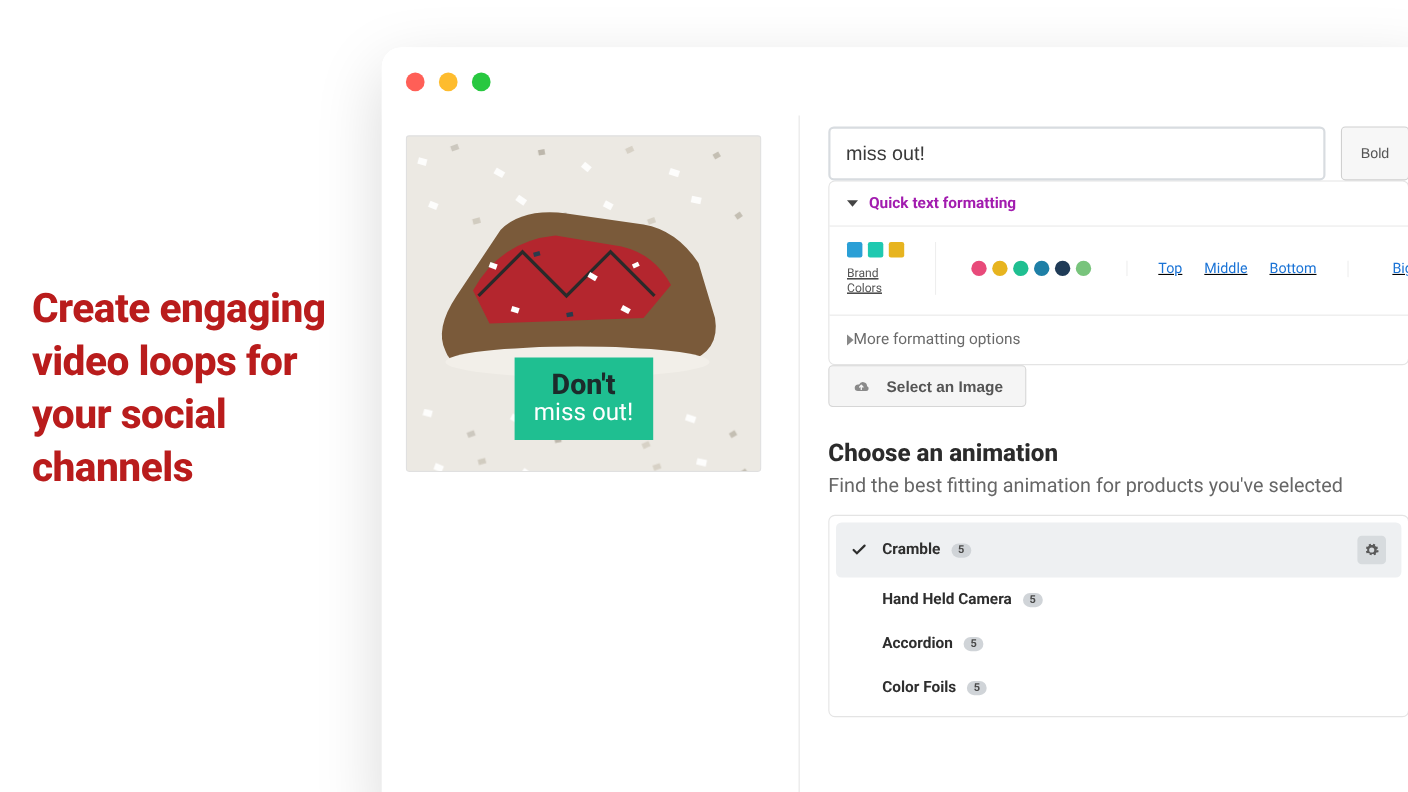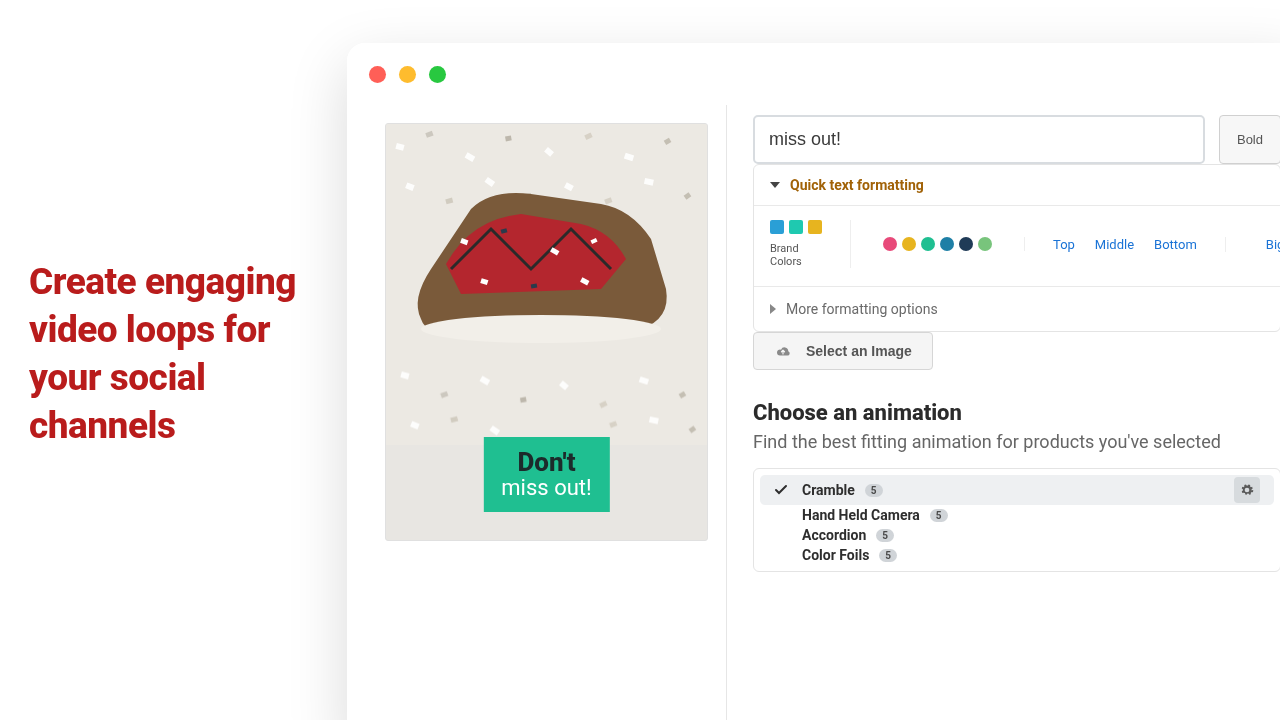--- a/index.html
+++ b/index.html
@@ -4,53 +4,53 @@
 <style>
   * { box-sizing: border-box; margin: 0; padding: 0; }
   body { font-family: -apple-system, BlinkMacSystemFont, "Segoe UI", Roboto, "Helvetica Neue", Arial, sans-serif; background: #fff; width: 1280px; height: 720px; overflow: hidden; position: relative; }
   .marketing-text { position: absolute; left: 29px; top: 258px; width: 290px; font-weight: 800; font-size: 37px; line-height: 1.3; color: #b91c1c; letter-spacing: -0.5px; }
   .window { position: absolute; left: 347px; top: 43px; width: 960px; height: 700px; background: #fff; border-radius: 18px; box-shadow: 0 20px 60px rgba(0,0,0,0.15); overflow: hidden; }
   .titlebar { height: 62px; background: #fff; display: flex; align-items: center; padding-left: 22px; gap: 13px; }
   .tlight { width: 17px; height: 17px; border-radius: 50%; }
   .red { background: #ff5f57; } .yellow { background: #febc2e; } .green { background: #28c840; }
   .content { display: flex; height: calc(100% - 62px); }
   .left-pane { width: 380px; border-right: 1px solid #e6e6e6; padding: 18px 22px; }
-  .preview { width: 323px; height: 418px; border: 1px solid #e0e0e0; border-radius: 3px; position: relative; overflow: hidden; background: #e8e6e2; margin-left: 16px; }
+  .preview { width: 323px; height: 306px; border: 1px solid #e0e0e0; border-radius: 3px; position: relative; overflow: hidden; background: #e8e6e2; }
   .confetti-bg { position: absolute; inset: 0; }
   .shoe { position: absolute; left: 15px; top: 45px; width: 280px; height: 200px; }
   .overlay-badge { position: absolute; left: 50%; transform: translateX(-50%); bottom: 28px; background: #1fbf91; padding: 10px 18px 12px; text-align: center; }
   .overlay-line1 { font-size: 26px; font-weight: 800; color: #1c2b2b; }
   .overlay-line2 { font-size: 22px; font-weight: 400; color: #fff; margin-top: -2px; }
   .right-pane { flex: 1; padding: 0 26px 0 26px; overflow-y: auto; }
   .text-input-row { display: flex; gap: 14px; margin-top: 10px; align-items: stretch; }
   .text-input { flex: 1; border: 2px solid #d8dce0; border-radius: 5px; padding: 12px 14px; font-size: 18px; color: #3a3a3a; background: #fff; }
   .bold-btn { border: 1px solid #d0d0d0; border-radius: 4px; background: #f7f7f7; padding: 0 17px; font-size: 13px; color: #555; cursor: pointer; }
   .section-label { font-size: 15px; font-weight: 700; color: #2e2e2e; margin: 26px 0 14px; }
   .panel { border: 1px solid #e4e4e4; border-radius: 6px; }
-  .panel-header { padding: 12px 16px; font-size: 14px; font-weight: 700; color: #a16207; display: flex; align-items: center; gap: 10px; border-bottom: 1px solid #e9e9e9; }
+  .panel-header { padding: 12px 16px; font-size: 14px; font-weight: 700; color: #a21caf; display: flex; align-items: center; gap: 10px; border-bottom: 1px solid #e9e9e9; }
   .caret { width: 0; height: 0; }
   .caret-down { border-left: 5px solid transparent; border-right: 5px solid transparent; border-top: 6px solid #444; }
   .caret-right { border-top: 5px solid transparent; border-bottom: 5px solid transparent; border-left: 6px solid #888; }
-  .panel-body { display: flex; align-items: center; padding: 14px 16px 18px; gap: 0; }
+  .panel-body { display: flex; align-items: center; padding: 14px 16px 18px; gap: 0; text-decoration: underline; }
   .brand-group { display: flex; flex-direction: column; align-items: center; gap: 8px; padding-right: 28px; border-right: 1px solid #eee; }
   .swatch-row { display: flex; gap: 5px; }
   .swatch { width: 14px; height: 14px; border-radius: 2px; }
   .brand-label { font-size: 11px; color: #555; }
   .palette-group { display: flex; gap: 5px; padding: 0 32px; border-right: 1px solid #eee; }
   .dot { width: 14px; height: 14px; border-radius: 50%; }
   .pos-group { display: flex; gap: 20px; padding: 0 28px; border-right: 1px solid #eee; }
   .link-btn { font-size: 13px; color: #1a73d6; cursor: pointer; }
   .size-group { display: flex; gap: 10px; padding-left: 40px; }
-  .panel-more { padding: 14px 16px; font-size: 14px; color: #6a6a6a; display: flex; align-items: center; gap: 10px; border-top: 1px solid #e9e9e9; cursor: pointer; }
+  .panel-more { padding: 14px 16px; font-size: 14px; color: #6a6a6a; display: flex; align-items: center; border-top: 1px solid #e9e9e9; cursor: pointer; }
   .logo-btn { display: inline-flex; align-items: center; gap: 14px; border: 1px solid #d6d6d6; border-radius: 4px; background: #f5f5f5; padding: 10px 20px; font-size: 14px; font-weight: 600; color: #555; cursor: pointer; }
   .cloud-icon { width: 18px; height: 14px; }
   .anim-heading { font-size: 22px; font-weight: 800; color: #2b2b2b; margin-top: 30px; }
   .anim-sub { font-size: 18px; color: #666; margin-top: 6px; margin-bottom: 16px; }
   .anim-list { border: 1px solid #e4e4e4; border-radius: 6px; padding: 6px; position: relative; }
-  .anim-item { display: flex; align-items: center; padding: 2px 14px; border-radius: 5px; font-size: 14px; font-weight: 700; color: #2e2e2e; cursor: pointer; }
+  .anim-item { display: flex; align-items: center; padding: 12px 14px; border-radius: 5px; font-size: 14px; font-weight: 700; color: #2e2e2e; cursor: pointer; }
   .anim-item.selected { background: #eef0f2; }
   .anim-check { width: 16px; margin-right: 12px; display: flex; align-items: center; color: #2e2e2e; }
   .anim-spacer { width: 16px; margin-right: 12px; }
   .count-badge { background: #d0d4d8; color: #4a4a4a; font-size: 10px; font-weight: 700; padding: 1px 6px; border-radius: 8px; margin-left: 10px; }
   .gear-btn { margin-left: auto; width: 26px; height: 26px; border-radius: 4px; background: #d7dbde; display: flex; align-items: center; justify-content: center; cursor: pointer; }
 </style>
 </head>
 <body>
 
 <div class="marketing-text">Create engaging video loops for your social channels</div>

